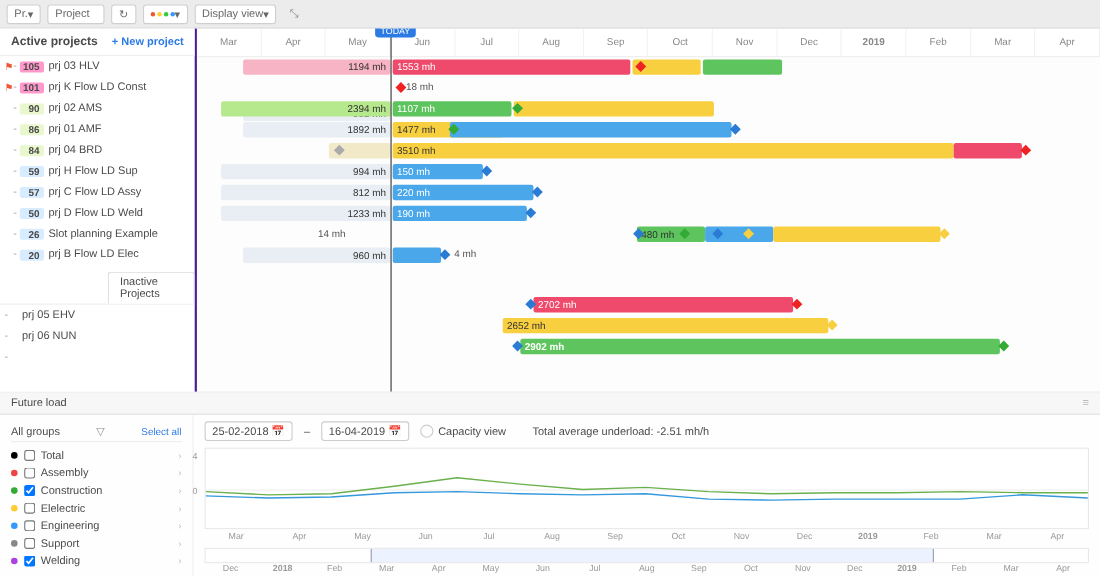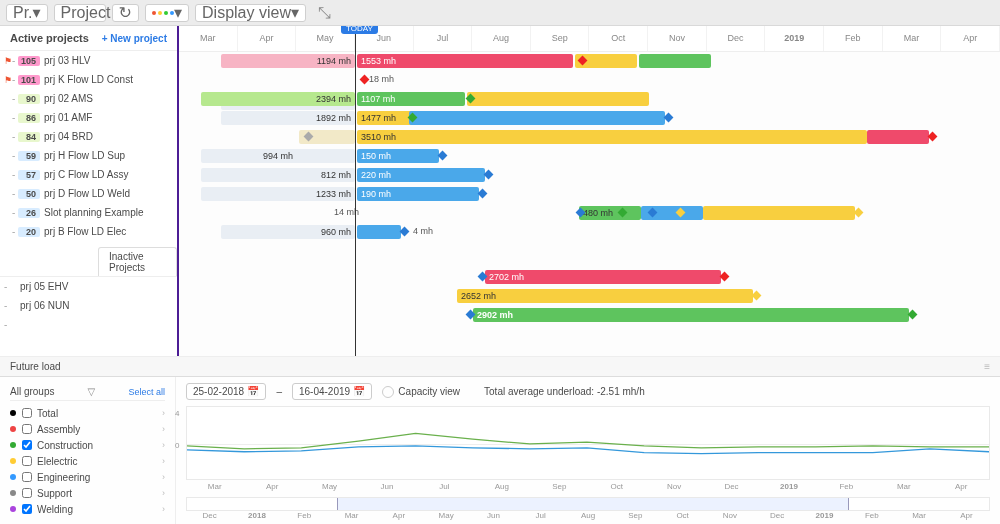--- a/index.html
+++ b/index.html
@@ -1,18 +1,18 @@
 <!DOCTYPE html>
 <html><head>
 <meta charset="utf-8">
 <style>
 *{box-sizing:border-box;margin:0;padding:0;font-family:-apple-system,BlinkMacSystemFont,"Segoe UI",Arial,sans-serif}
 body{width:1000px;height:524px;overflow:hidden;background:#fdfdfd;color:#4a4a4a;font-size:11px}
 .toolbar{height:26px;background:#ececec;border-bottom:1px solid #d9d9d9;display:flex;align-items:center;padding:0 6px;gap:6px}
-.tb-btn{background:#fff;border:1px solid #cfcfcf;border-radius:3px;height:18px;padding:0 6px;font-size:16px;color:#666;display:flex;align-items:center;cursor:pointer}
+.tb-btn{background:#fff;border:1px solid #cfcfcf;border-radius:3px;height:18px;padding:0 6px;font-size:10px;color:#666;display:flex;align-items:center;cursor:pointer}
 .tb-dots{display:flex;gap:2px}
 .dot{width:4px;height:4px;border-radius:50%}
 .dot.r{background:#e53}.dot.y{background:#fc3}.dot.g{background:#3c3}.dot.b{background:#39f}
 .main{display:flex;height:330px}
 .left{width:179px;border-right:2px solid #4c1d95;background:#fff;overflow:hidden}
 .section-hdr{display:flex;align-items:center;justify-content:space-between;padding:6px 10px;font-weight:600;font-size:11px;border-bottom:1px solid #eee;background:#fff}
 .new-proj{color:#2c7be5;font-size:10px;cursor:pointer}
 .rows{}
 .row{display:flex;align-items:center;height:19px;padding-left:4px;font-size:10px}
 .flag{width:8px;text-align:center;color:#e53;font-size:9px}
@@ -204,36 +204,36 @@
         </div>
         <div class="grow">
           <div style="position: absolute; left: 20px; top: 3px; font-size: 9px; color: rgb(85, 85, 85); width: 150px; text-align: right;">502 mh</div>
           <div class="bar" style="left: 120px; width: 56px; background: rgb(242, 233, 200);"></div>
           <div class="bar" style="left: 178px; width: 510px; background: rgb(248, 207, 63);">3510 mh</div>
           <div class="bar" style="left: 688px; width: 62px; background: rgb(239, 74, 107);"></div>
           <div class="diamond" style="left: 126px; background: rgb(170, 170, 170);"></div>
           <div class="diamond" style="left: 750px; background: rgb(238, 34, 34);"></div>
         </div>
         <div class="grow">
-          <div class="bar" style="left: 22px; width: 154px; background: rgb(233, 238, 244); text-align: center;">994 mh</div>
+          <div class="bar" style="left: 22px; width: 154px; background: rgb(233, 238, 244); text-align: right;">994 mh</div>
           <div class="bar" style="left: 178px; width: 82px; background: rgb(74, 168, 234); color: rgb(255, 255, 255);">150 mh</div>
           <div class="diamond" style="left: 260px; background: rgb(42, 123, 212);"></div>
         </div>
         <div class="grow">
           <div class="bar" style="left: 22px; width: 154px; background: rgb(233, 238, 244); text-align: right;">812 mh</div>
           <div class="bar" style="left: 178px; width: 128px; background: rgb(74, 168, 234); color: rgb(255, 255, 255);">220 mh</div>
           <div class="diamond" style="left: 306px; background: rgb(42, 123, 212);"></div>
         </div>
         <div class="grow">
           <div class="bar" style="left: 22px; width: 154px; background: rgb(233, 238, 244); text-align: right;">1233 mh</div>
           <div class="bar" style="left: 178px; width: 122px; background: rgb(74, 168, 234); color: rgb(255, 255, 255);">190 mh</div>
           <div class="diamond" style="left: 300px; background: rgb(42, 123, 212);"></div>
         </div>
         <div class="grow">
-          <div style="position: absolute; left: 110px; top: 3px; font-size: 9px; color: rgb(85, 85, 85); width: 70px; text-align: right;">14 mh</div>
+          <div style="position: absolute; left: 110px; top: 3px; font-size: 9px; color: rgb(85, 85, 85); width: 70px; text-align: left;">14 mh</div>
           <div class="bar" style="left: 400px; width: 62px; background: rgb(94, 196, 94);">480 mh</div>
           <div class="bar" style="left: 462px; width: 62px; background: rgb(74, 168, 234);"></div>
           <div class="bar" style="left: 524px; width: 152px; background: rgb(248, 207, 63);"></div>
           <div class="diamond" style="left: 398px; background: rgb(42, 123, 212);"></div>
           <div class="diamond" style="left: 440px; background: rgb(51, 170, 51);"></div>
           <div class="diamond" style="left: 470px; background: rgb(42, 123, 212);"></div>
           <div class="diamond" style="left: 498px; background: rgb(248, 207, 63);"></div>
           <div class="diamond" style="left: 676px; background: rgb(248, 207, 63);"></div>
         </div>
         <div class="grow">

